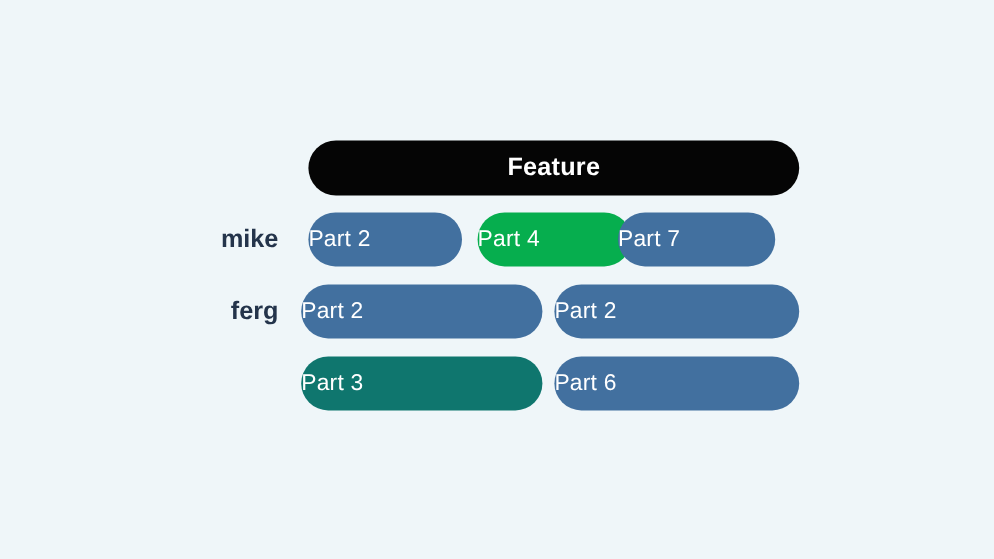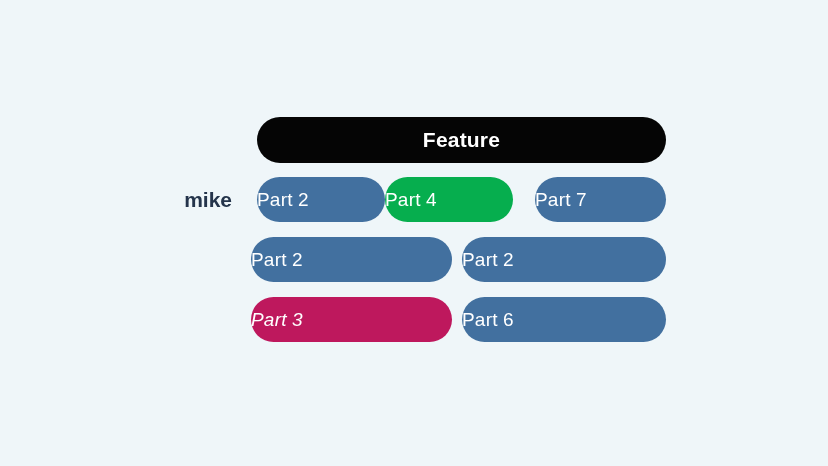--- a/index.html
+++ b/index.html
@@ -80,37 +80,38 @@
   <div class="feature-header">
     <span class="feature-header-label">Feature</span>
   </div>
 
   <div id="rows-container">
       <div class="row" style="top: 177px;">
         <div class="row-label">mike</div>
         <div class="part-bar" style="left: 257px; width: 128px; background: rgb(66, 112, 159);">
           <span class="part-label">Part 2</span>
         </div>
-        <div class="part-bar" style="left: 385px; width: 128px; background: rgb(6, 174, 78);">
+        <div class="part-bar" style="left: 398px; width: 128px; background: rgb(6, 174, 78);">
           <span class="part-label">Part 4</span>
         </div>
-        <div class="part-bar" style="left: 535px; width: 131px; background: rgb(66, 112, 159);">
+        <div class="part-bar" style="left: 515px; width: 131px; background: rgb(66, 112, 159);">
           <span class="part-label">Part 7</span>
         </div>
       </div>
       <div class="row" style="top: 237px;">
+        <div class="row-label">ferg</div>
         <div class="part-bar" style="left: 251px; width: 201px; background: rgb(66, 112, 159);">
           <span class="part-label">Part 2</span>
         </div>
         <div class="part-bar" style="left: 462px; width: 204px; background: rgb(66, 112, 159);">
           <span class="part-label">Part 2</span>
         </div>
       </div>
       <div class="row" style="top: 297px;">
-        <div class="part-bar" style="left: 251px; width: 201px; background: #be185d; font-style: italic;">
+        <div class="part-bar" style="left: 251px; width: 201px; background: #0f766e;">
           <span class="part-label">Part 3</span>
         </div>
         <div class="part-bar" style="left: 462px; width: 204px; background: rgb(66, 112, 159);">
           <span class="part-label">Part 6</span>
         </div>
       </div>
     </div>
 
 </div>
 

